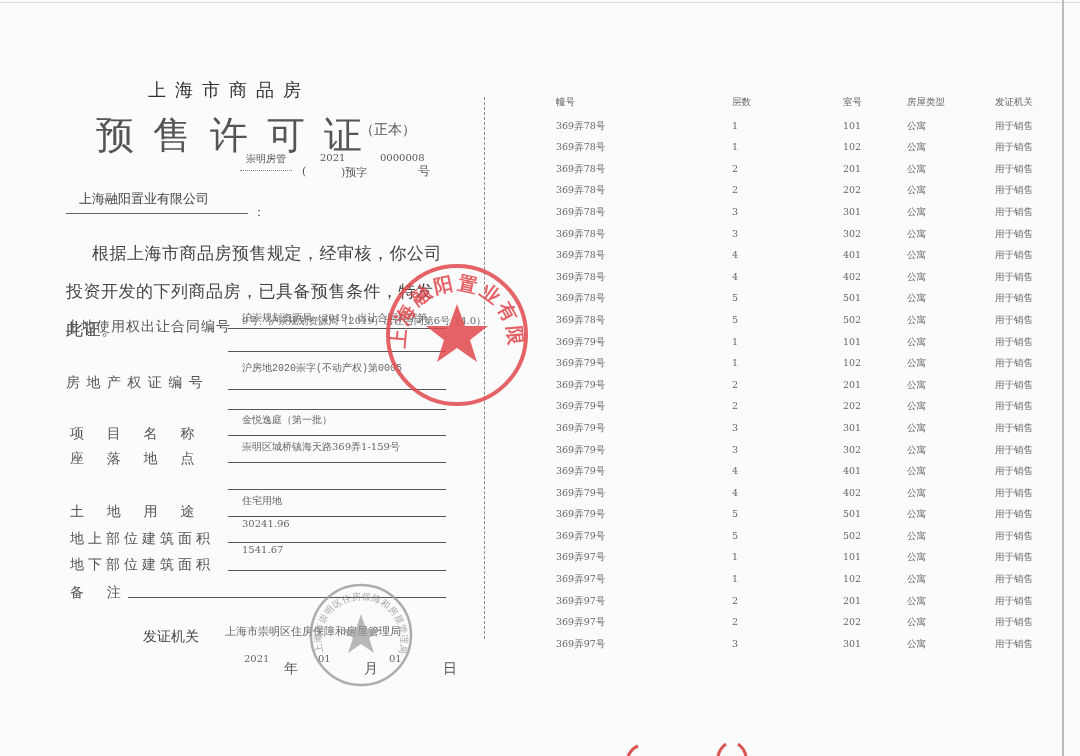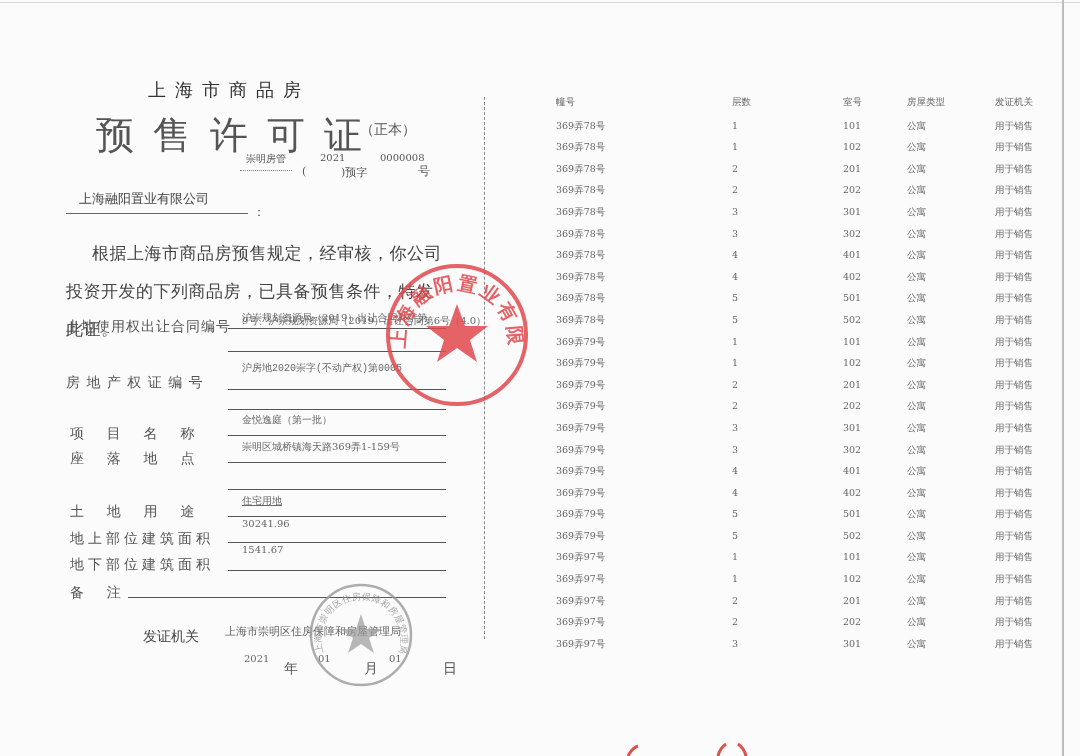--- a/index.html
+++ b/index.html
@@ -95,21 +95,21 @@
   <div class="field-val" style="left:242px;top:413px;">金悦逸庭（第一批）</div>
   <div class="uline" style="left:228px;top:435px;width:218px;"></div>
 
   <div class="field-label" style="left:70px;top:450px;">座    落    地    点</div>
   <div class="field-val" style="left:242px;top:440px;">崇明区城桥镇海天路369弄1-159号</div>
   <div class="uline" style="left:228px;top:462px;width:218px;"></div>
 
   <div class="uline" style="left:228px;top:489px;width:218px;"></div>
 
   <div class="field-label" style="left:70px;top:503px;">土    地    用    途</div>
-  <div class="field-val" style="left:242px;top:494px;text-decoration:underline;">住宅用地</div>
+  <div class="field-val" style="left:242px;top:494px;">住宅用地</div>
   <div class="uline" style="left:228px;top:516px;width:218px;"></div>
 
   <div class="field-label" style="left:70px;top:530px;letter-spacing:4px;">地上部位建筑面积</div>
   <div class="field-val" style="left:242px;top:518px;">30241.96</div>
   <div class="uline" style="left:228px;top:542px;width:218px;"></div>
 
   <div class="field-label" style="left:70px;top:556px;letter-spacing:4px;">地下部位建筑面积</div>
   <div class="field-val" style="left:242px;top:544px;">1541.67</div>
   <div class="uline" style="left:228px;top:570px;width:218px;"></div>
 

